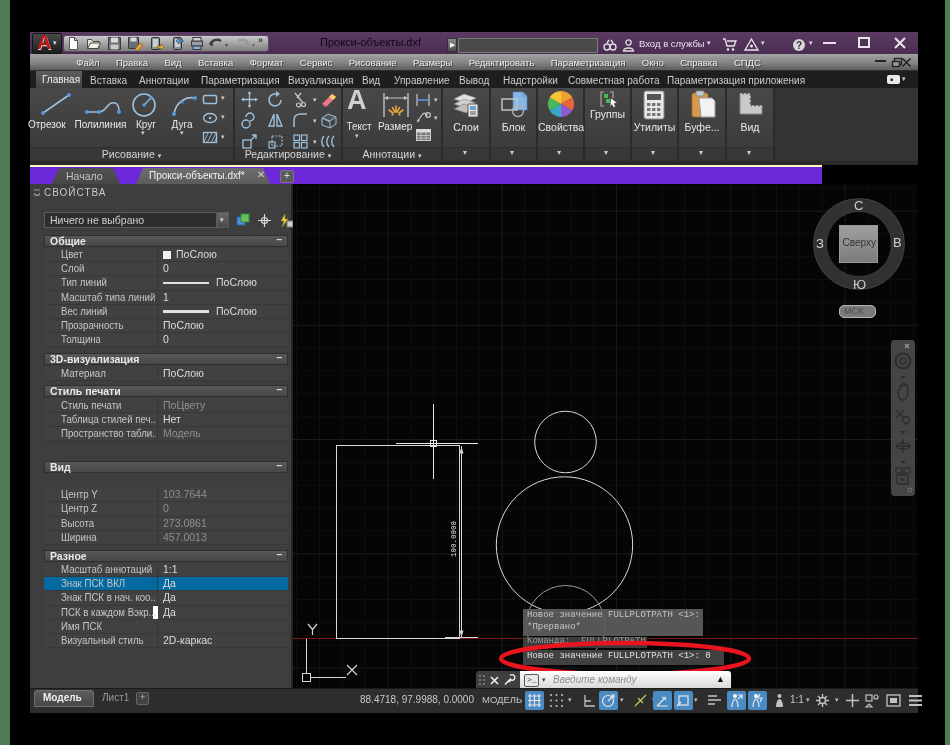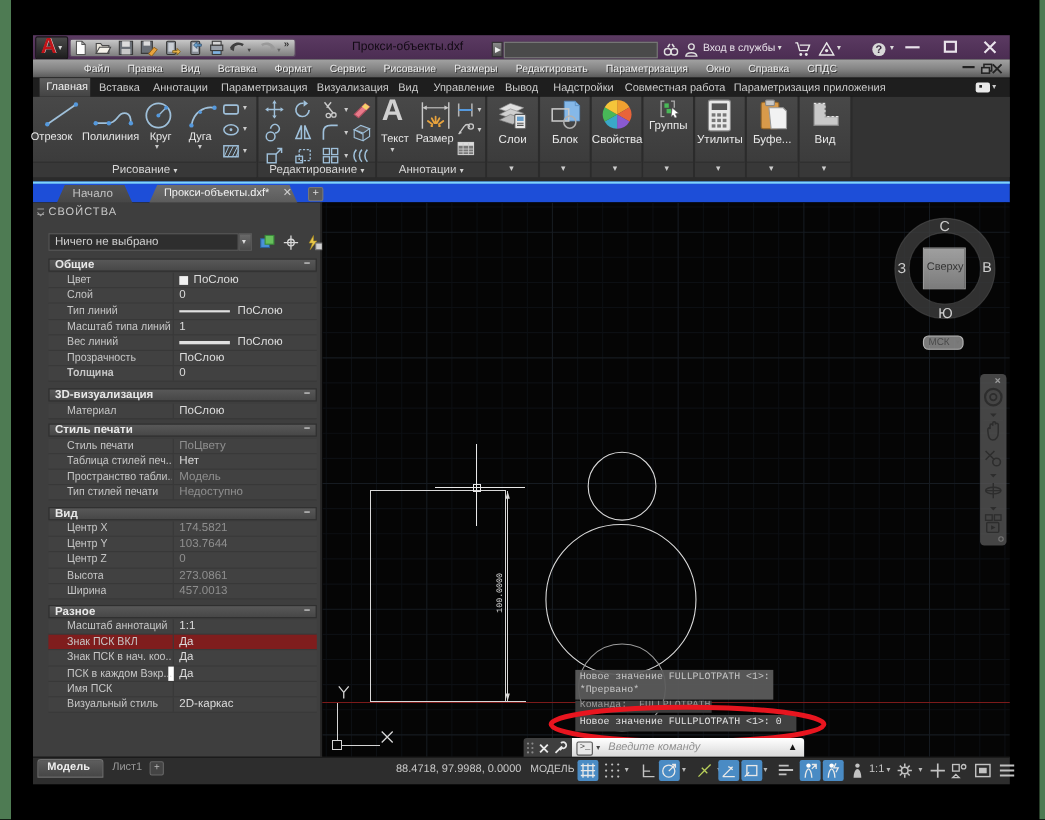--- a/index.html
+++ b/index.html
@@ -352,21 +352,21 @@
 
 <span class="abs" style="left:433px;top:60px;font-size:8px;color:#ccc;">▾</span>
 <span class="abs" style="left:480px;top:60px;font-size:8px;color:#ccc;">▾</span>
 <span class="abs" style="left:527px;top:60px;font-size:8px;color:#ccc;">▾</span>
 <span class="abs" style="left:574px;top:60px;font-size:8px;color:#ccc;">▾</span>
 <span class="abs" style="left:621px;top:60px;font-size:8px;color:#ccc;">▾</span>
 <span class="abs" style="left:669px;top:60px;font-size:8px;color:#ccc;">▾</span>
 <span class="abs" style="left:717px;top:60px;font-size:8px;color:#ccc;">▾</span>
 </div>
 
-<div class="abs" style="left:30px;top:165px;width:888px;height:19px;background:#1d4ed8;border-top:2px solid #7dd3fc;">
+<div class="abs" style="left:30px;top:165px;width:792px;height:19px;background:#6d28d9;border-top:2px solid #fef9c3;">
  <div class="abs" style="left:21px;top:1px;width:70px;height:18px;background:linear-gradient(#525252,#454545);clip-path:polygon(8px 0,calc(100% - 8px) 0,100% 100%,0 100%);"></div>
  <span class="abs" style="left:36px;top:3px;font-size:10.5px;color:#c2c2c2;">Начало</span>
  <div class="abs" style="left:105px;top:1px;width:136px;height:18px;background:linear-gradient(#6e6e6e,#595959);clip-path:polygon(8px 0,calc(100% - 8px) 0,100% 100%,0 100%);"></div>
  <span class="abs" style="left:119px;top:3px;font-size:10px;color:#f2f2f2;">Прокси-объекты.dxf*</span>
  <span class="abs" style="left:227px;top:2px;font-size:10px;color:#cfcfcf;">✕</span>
  <div class="abs" style="left:250px;top:3px;width:14px;height:13px;background:#5a5a5a;border-radius:2px;border:1px solid #777;">
       <span style="position:absolute;left:3px;top:-1px;font-size:10px;color:#ddd;">+</span>
     </div>
 </div>
 
@@ -431,21 +431,21 @@
   <div style="position:absolute;left:119px;top:5.5px;width:46px;height:2.4px;background:#e0e0e0;"></div>
       <span style="position:absolute;left:172px;top:0px;font-size:10.5px;color:#dcdcdc;">ПоСлою</span>
     </div>
 <div class="abs" style="left:14px;top:135px;width:244px;height:14.2px;background:#414141;border-bottom:1px solid #383838;">
   <div style="position:absolute;left:0;top:0;width:114px;height:100%;border-right:1px solid #383838;">
         <span style="position:absolute;left:17px;top:0px;font-size:10.5px;color:#c6c6c6;white-space:nowrap;overflow:hidden;max-width:103px;display:inline-block;transform:scaleX(.92);transform-origin:0 0;">Прозрачность</span>
       </div>
   <span style="position:absolute;left:119px;top:0px;font-size:10.5px;color:#dcdcdc;white-space:nowrap;">ПоСлою</span>
     </div>
 <div class="abs" style="left:14px;top:149.2px;width:244px;height:14.2px;background:#414141;border-bottom:1px solid #383838;">
-  <div style="position:absolute;left:0;top:0;width:114px;height:100%;border-right:1px solid #383838;font-weight:bold;">
+  <div style="position:absolute;left:0;top:0;width:114px;height:100%;border-right:1px solid #383838;">
         <span style="position:absolute;left:17px;top:0px;font-size:10.5px;color:#c6c6c6;white-space:nowrap;overflow:hidden;max-width:103px;display:inline-block;transform:scaleX(.92);transform-origin:0 0;">Толщина</span>
       </div>
   <span style="position:absolute;left:119px;top:0px;font-size:10.5px;color:#dcdcdc;white-space:nowrap;">0</span>
     </div>
 <div class="abs" style="left:14px;top:169px;width:244px;height:12px;background:linear-gradient(#585858,#474747);border:1px solid #2f2f2f;">
   <span style="position:absolute;left:5px;top:-1px;font-size:10.5px;font-weight:bold;color:#e8e8e8;">3D-визуализация</span>
   <span style="position:absolute;right:5px;top:-2px;font-size:10px;color:#ddd;font-weight:bold;">–</span>
     </div>
 <div class="abs" style="left:14px;top:182.5px;width:244px;height:14.2px;background:#414141;border-bottom:1px solid #383838;">
   <div style="position:absolute;left:0;top:0;width:114px;height:100%;border-right:1px solid #383838;">
@@ -468,36 +468,24 @@
         <span style="position:absolute;left:17px;top:0px;font-size:10.5px;color:#c6c6c6;white-space:nowrap;overflow:hidden;max-width:103px;display:inline-block;transform:scaleX(.92);transform-origin:0 0;">Таблица стилей печ...</span>
       </div>
   <span style="position:absolute;left:119px;top:0px;font-size:10.5px;color:#dcdcdc;white-space:nowrap;">Нет</span>
     </div>
 <div class="abs" style="left:14px;top:242.9px;width:244px;height:14.2px;background:#414141;border-bottom:1px solid #383838;">
   <div style="position:absolute;left:0;top:0;width:114px;height:100%;border-right:1px solid #383838;">
         <span style="position:absolute;left:17px;top:0px;font-size:10.5px;color:#c6c6c6;white-space:nowrap;overflow:hidden;max-width:103px;display:inline-block;transform:scaleX(.92);transform-origin:0 0;">Пространство табли...</span>
       </div>
   <span style="position:absolute;left:119px;top:0px;font-size:10.5px;color:#8f8f8f;white-space:nowrap;">Модель</span>
     </div>
-<div class="abs" style="left:14px;top:257.1px;width:244px;height:14.2px;background:#414141;border-bottom:1px solid #383838;">
-  <div style="position:absolute;left:0;top:0;width:114px;height:100%;border-right:1px solid #383838;">
-        <span style="position:absolute;left:17px;top:0px;font-size:10.5px;color:#c6c6c6;white-space:nowrap;overflow:hidden;max-width:103px;display:inline-block;transform:scaleX(.92);transform-origin:0 0;">Тип стилей печати</span>
-      </div>
-  <span style="position:absolute;left:119px;top:0px;font-size:10.5px;color:#8f8f8f;white-space:nowrap;">Недоступно</span>
-    </div>
 <div class="abs" style="left:14px;top:276.5px;width:244px;height:12px;background:linear-gradient(#585858,#474747);border:1px solid #2f2f2f;">
   <span style="position:absolute;left:5px;top:-1px;font-size:10.5px;font-weight:bold;color:#e8e8e8;">Вид</span>
   <span style="position:absolute;right:5px;top:-2px;font-size:10px;color:#ddd;font-weight:bold;">–</span>
     </div>
-<div class="abs" style="left:14px;top:290px;width:244px;height:14.2px;background:#414141;border-bottom:1px solid #383838;">
-  <div style="position:absolute;left:0;top:0;width:114px;height:100%;border-right:1px solid #383838;">
-        <span style="position:absolute;left:17px;top:0px;font-size:10.5px;color:#c6c6c6;white-space:nowrap;overflow:hidden;max-width:103px;display:inline-block;transform:scaleX(.92);transform-origin:0 0;">Центр X</span>
-      </div>
-  <span style="position:absolute;left:119px;top:0px;font-size:10.5px;color:#8f8f8f;white-space:nowrap;">174.5821</span>
-    </div>
 <div class="abs" style="left:14px;top:304.2px;width:244px;height:14.2px;background:#414141;border-bottom:1px solid #383838;">
   <div style="position:absolute;left:0;top:0;width:114px;height:100%;border-right:1px solid #383838;">
         <span style="position:absolute;left:17px;top:0px;font-size:10.5px;color:#c6c6c6;white-space:nowrap;overflow:hidden;max-width:103px;display:inline-block;transform:scaleX(.92);transform-origin:0 0;">Центр Y</span>
       </div>
   <span style="position:absolute;left:119px;top:0px;font-size:10.5px;color:#8f8f8f;white-space:nowrap;">103.7644</span>
     </div>
 <div class="abs" style="left:14px;top:318.4px;width:244px;height:14.2px;background:#414141;border-bottom:1px solid #383838;">
   <div style="position:absolute;left:0;top:0;width:114px;height:100%;border-right:1px solid #383838;">
         <span style="position:absolute;left:17px;top:0px;font-size:10.5px;color:#c6c6c6;white-space:nowrap;overflow:hidden;max-width:103px;display:inline-block;transform:scaleX(.92);transform-origin:0 0;">Центр Z</span>
       </div>
@@ -518,21 +506,21 @@
 <div class="abs" style="left:14px;top:365.5px;width:244px;height:12px;background:linear-gradient(#585858,#474747);border:1px solid #2f2f2f;">
   <span style="position:absolute;left:5px;top:-1px;font-size:10.5px;font-weight:bold;color:#e8e8e8;">Разное</span>
   <span style="position:absolute;right:5px;top:-2px;font-size:10px;color:#ddd;font-weight:bold;">–</span>
     </div>
 <div class="abs" style="left:14px;top:379px;width:244px;height:14.2px;background:#414141;border-bottom:1px solid #383838;">
   <div style="position:absolute;left:0;top:0;width:114px;height:100%;border-right:1px solid #383838;">
         <span style="position:absolute;left:17px;top:0px;font-size:10.5px;color:#c6c6c6;white-space:nowrap;overflow:hidden;max-width:103px;display:inline-block;transform:scaleX(.92);transform-origin:0 0;">Масштаб аннотаций</span>
       </div>
   <span style="position:absolute;left:119px;top:0px;font-size:10.5px;color:#dcdcdc;white-space:nowrap;">1:1</span>
     </div>
-<div class="abs" style="left:14px;top:393.2px;width:244px;height:14.2px;background:#7f1d1d;border-bottom:1px solid #383838;">
+<div class="abs" style="left:14px;top:393.2px;width:244px;height:14.2px;background:#0369a1;border-bottom:1px solid #383838;">
   <div style="position:absolute;left:0;top:0;width:114px;height:100%;border-right:1px solid #383838;">
         <span style="position:absolute;left:17px;top:0px;font-size:10.5px;color:#c6c6c6;white-space:nowrap;overflow:hidden;max-width:103px;display:inline-block;transform:scaleX(.92);transform-origin:0 0;">Знак ПСК ВКЛ</span>
       </div>
   <span style="position:absolute;left:119px;top:0px;font-size:10.5px;color:#dcdcdc;white-space:nowrap;">Да</span>
     </div>
 <div class="abs" style="left:14px;top:407.4px;width:244px;height:14.2px;background:#414141;border-bottom:1px solid #383838;">
   <div style="position:absolute;left:0;top:0;width:114px;height:100%;border-right:1px solid #383838;">
         <span style="position:absolute;left:17px;top:0px;font-size:10.5px;color:#c6c6c6;white-space:nowrap;overflow:hidden;max-width:103px;display:inline-block;transform:scaleX(.92);transform-origin:0 0;">Знак ПСК в нач. коо...</span>
       </div>
   <span style="position:absolute;left:119px;top:0px;font-size:10.5px;color:#dcdcdc;white-space:nowrap;">Да</span>

